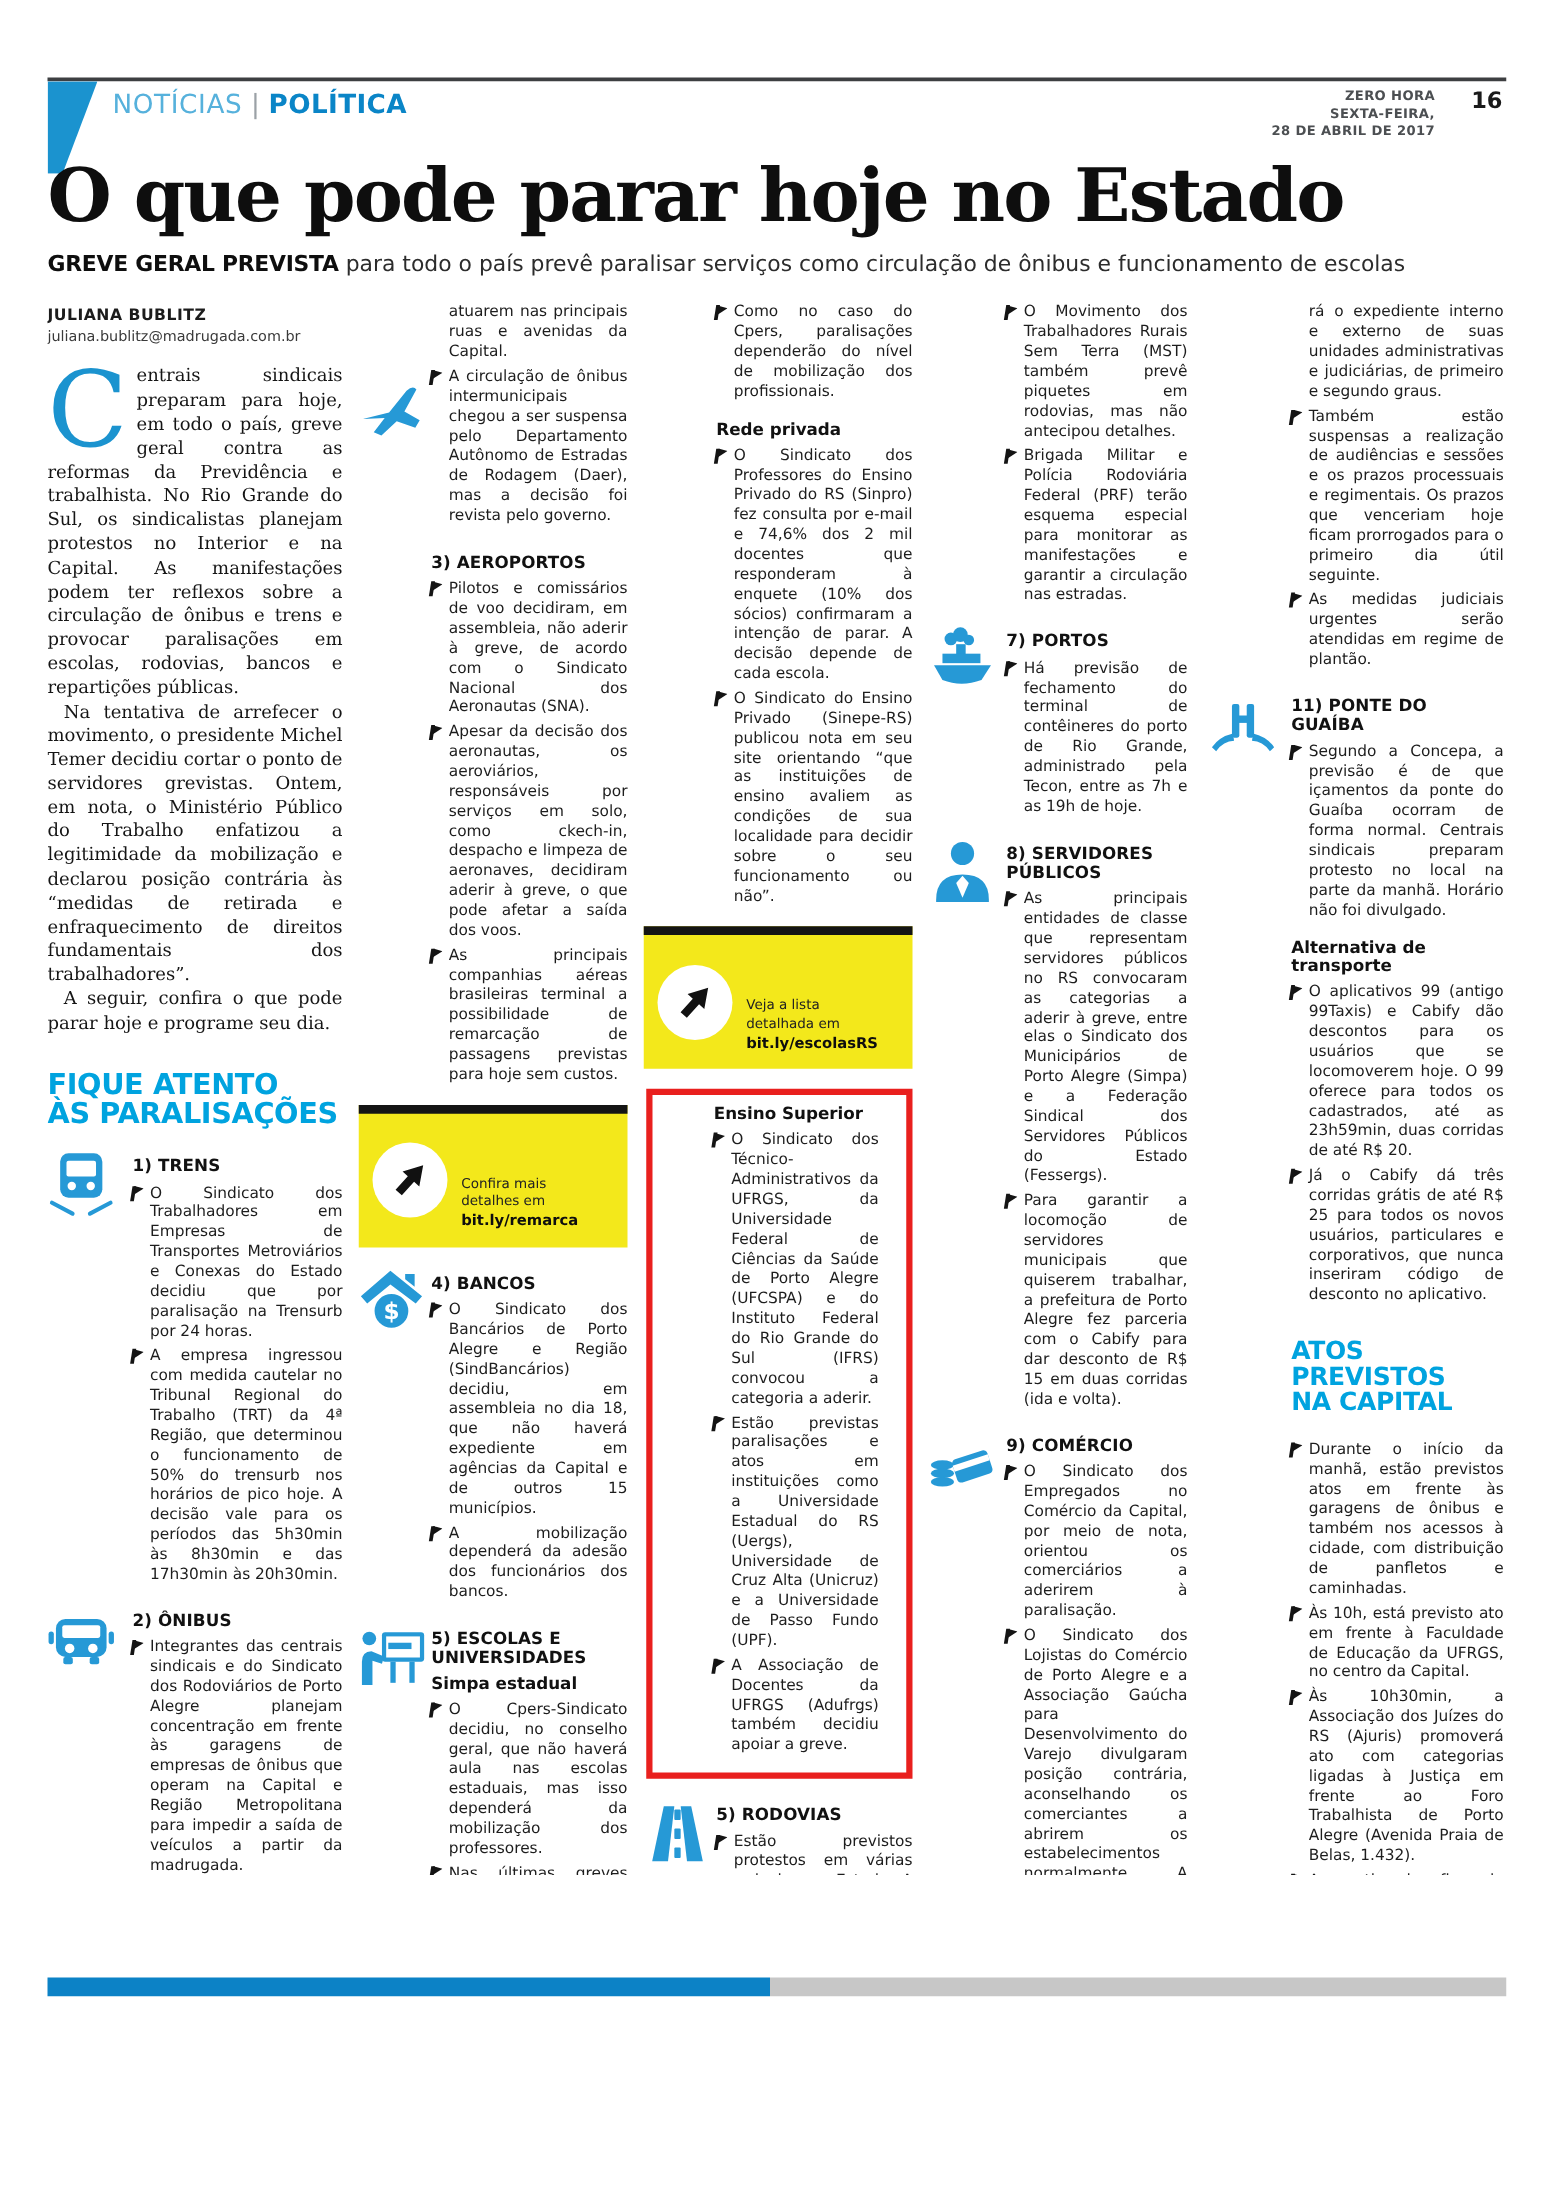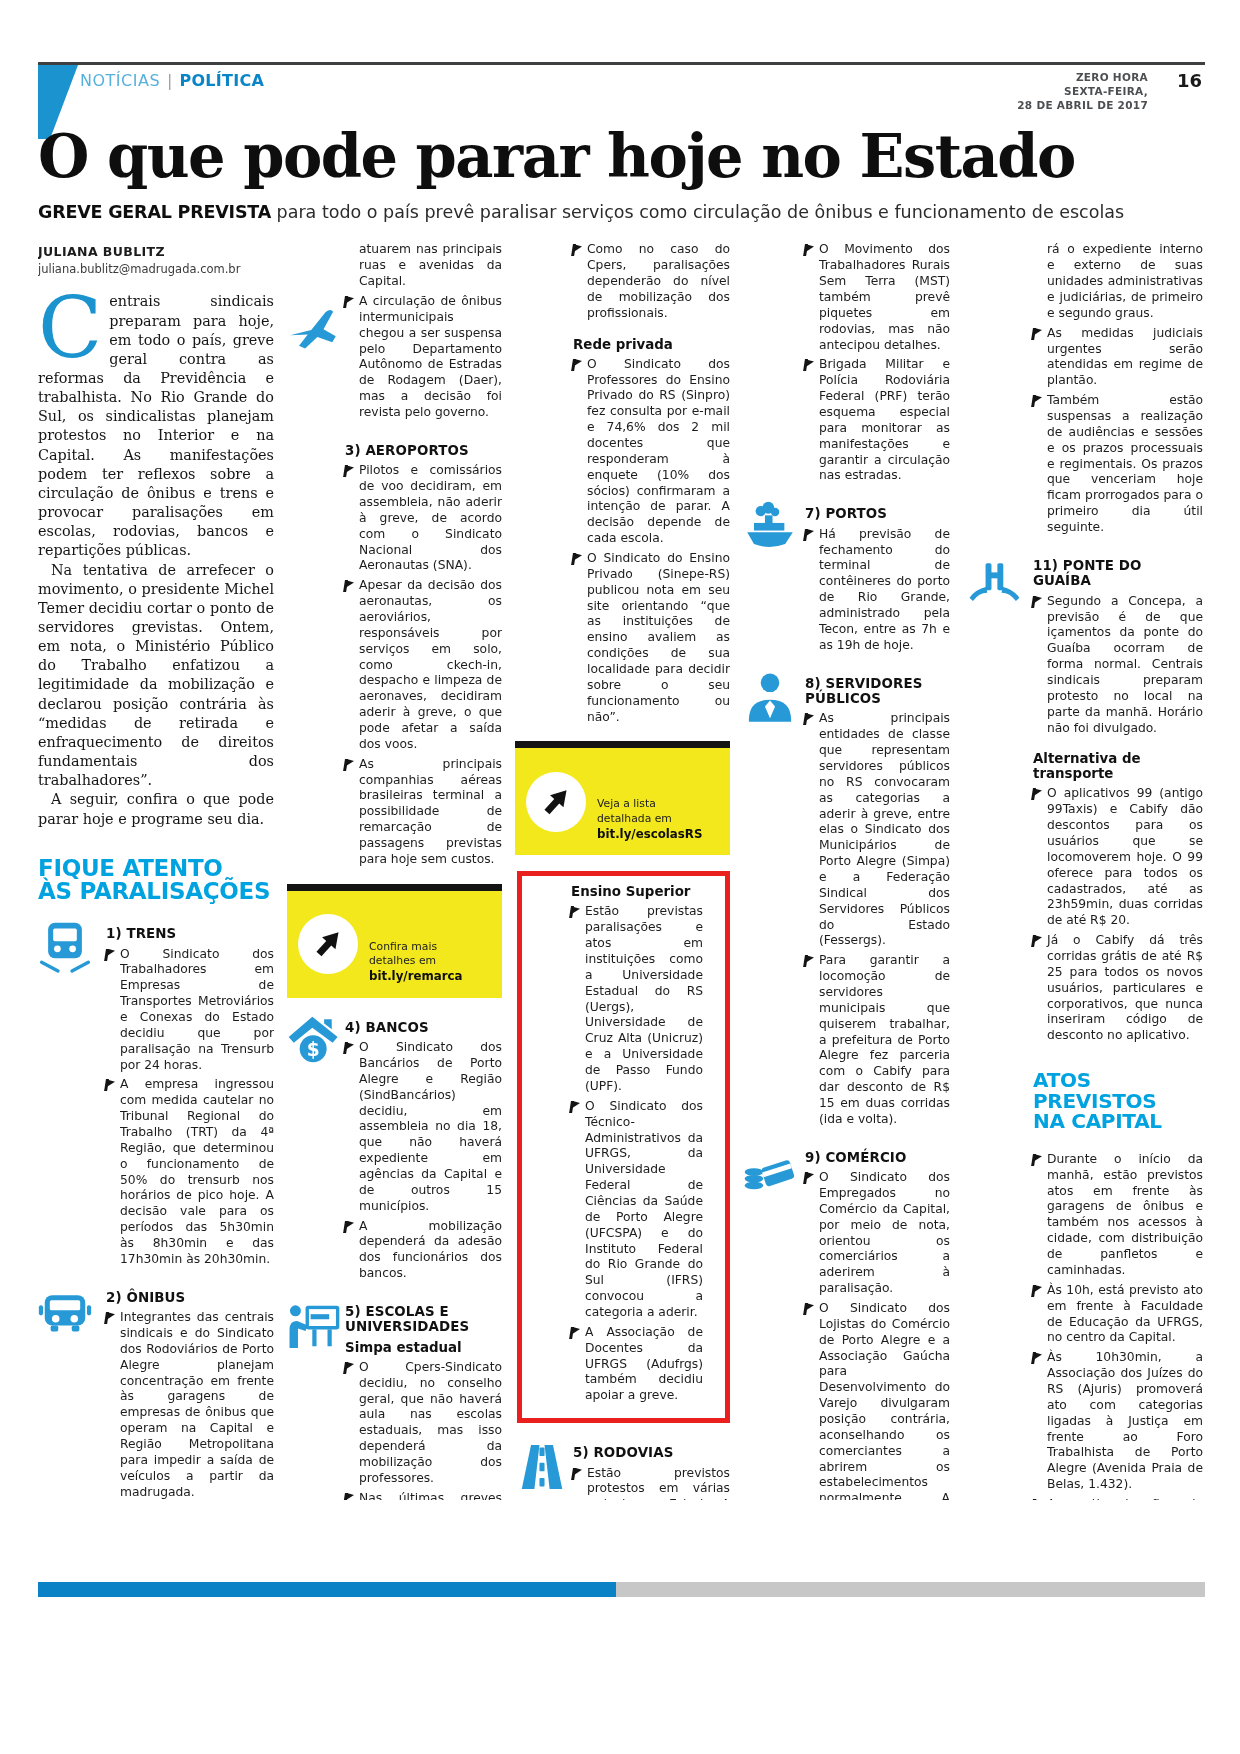--- a/index.html
+++ b/index.html
@@ -2,21 +2,21 @@
 <html lang="pt-BR" style="--brand-blue: #1b93cf; --politics-blue: #0a85c7; --heading-blue: #00a3df; --icon-blue: #2699d6; --yellow: #f3e81b; --red: #e9201e; --bar-blue: #0c82c6; --bar-gray: #c7c7c7;"><head>
 <meta charset="utf-8">
 <style>
   html,body{margin:0;padding:0;background:#9a9a9a;}
   .page{position:relative;width:1240px;height:1754px;margin:0 auto;background:#ffffff;
         font-family:"DejaVu Sans",sans-serif;color:#1c1c1c;overflow:hidden;}
   
   .toprule{position:absolute;left:38px;top:62px;width:1167px;height:3px;background:#3d3f41;}
   .flag{position:absolute;left:38px;top:65px;width:40px;height:74px;
         background:var(--brand-blue,#1b93cf);clip-path:polygon(0 0,100% 0,30% 100%,0 100%);}
-  .kickrow{position:absolute;left:80px;top:71px;font-size:16px;white-space:nowrap;}
+  .kickrow{position:absolute;left:90px;top:71px;font-size:21px;white-space:nowrap;}
   .k-sec{color:#56b1dc;letter-spacing:.5px;}
   .k-sep{color:#9ba1a6;padding:0 7px;font-weight:normal;}
   .k-page{color:var(--politics-blue,#0a85c7);font-weight:bold;letter-spacing:.3px;}
   .masthead{position:absolute;right:92px;top:70px;text-align:right;font-size:10.5px;line-height:1.35;
             color:#4c4f52;font-weight:bold;letter-spacing:.3px;}
   .pagenum{position:absolute;right:38px;top:70px;font-size:18px;font-weight:bold;color:#1a1a1a;}
   
   .content{position:absolute;left:38px;top:126px;width:1167px;}
   .headline{margin:0;font-family:"DejaVu Serif",serif;font-weight:bold;font-size:59px;line-height:1.04;
             letter-spacing:-1.5px;color:#0e0e0e;white-space:nowrap;}
@@ -274,25 +274,25 @@
           <div class="ptext">
             <div>Veja a lista</div>
             <div>detalhada em</div>
             <div class="plink">bit.ly/escolasRS</div>
           </div>
         </div>
         <div class="highlight">
           <div class="sub">Ensino Superior</div>
           <div class="item">
               <span class="mk"></span>
+              <p>O Sindicato dos Técnico-Administrativos da UFRGS, da Universidade Federal de Ciências da Saúde de Porto Alegre (UFCSPA) e do Instituto Federal do Rio Grande do Sul (IFRS) convocou a categoria a aderir.</p>
+            </div>
+          <div class="item">
+              <span class="mk"></span>
               <p>Estão previstas paralisações e atos em instituições como a Universidade Estadual do RS (Uergs), Universidade de Cruz Alta (Unicruz) e a Universidade de Passo Fundo (UPF).</p>
-            </div>
-          <div class="item">
-              <span class="mk"></span>
-              <p>O Sindicato dos Técnico-Administrativos da UFRGS, da Universidade Federal de Ciências da Saúde de Porto Alegre (UFCSPA) e do Instituto Federal do Rio Grande do Sul (IFRS) convocou a categoria a aderir.</p>
             </div>
           <div class="item">
               <span class="mk"></span>
               <p>A Associação de Docentes da UFRGS (Adufrgs) também decidiu apoiar a greve.</p>
             </div>
         </div>
         <section class="sec">
           <span class="ic">
             <svg viewBox="0 0 64 64" fill="currentColor">
                 <path d="M8 58 L19 6 h10 L23 58 Z"></path>
@@ -377,25 +377,25 @@
             </div>
 
         </section>
 
       </div>
 
       <div class="col c5">
         <p class="cont">rá o expediente interno e externo de suas unidades administrativas e judiciárias, de primeiro e segundo graus.</p>
         <div class="item">
             <span class="mk"></span>
+            <p>Também estão suspensas a realização de audiências e sessões e os prazos processuais e regimentais. Os prazos que venceriam hoje ficam prorrogados para o primeiro dia útil seguinte.</p>
+          </div>
+        <div class="item">
+            <span class="mk"></span>
             <p>As medidas judiciais urgentes serão atendidas em regime de plantão.</p>
-          </div>
-        <div class="item">
-            <span class="mk"></span>
-            <p>Também estão suspensas a realização de audiências e sessões e os prazos processuais e regimentais. Os prazos que venceriam hoje ficam prorrogados para o primeiro dia útil seguinte.</p>
           </div>
         <section class="sec">
           <span class="ic">
             <svg viewBox="0 0 64 64" fill="currentColor">
                 <rect x="22" y="12" width="7" height="32" rx="2"></rect>
                 <rect x="36" y="12" width="7" height="32" rx="2"></rect>
                 <rect x="27" y="23" width="11" height="7"></rect>
                 <path d="M23 40 Q10 43 3 53 L7 57 Q14 47 24 47 Z"></path>
                 <path d="M42 40 Q55 43 62 53 L58 57 Q51 47 41 47 Z"></path>
               </svg>

